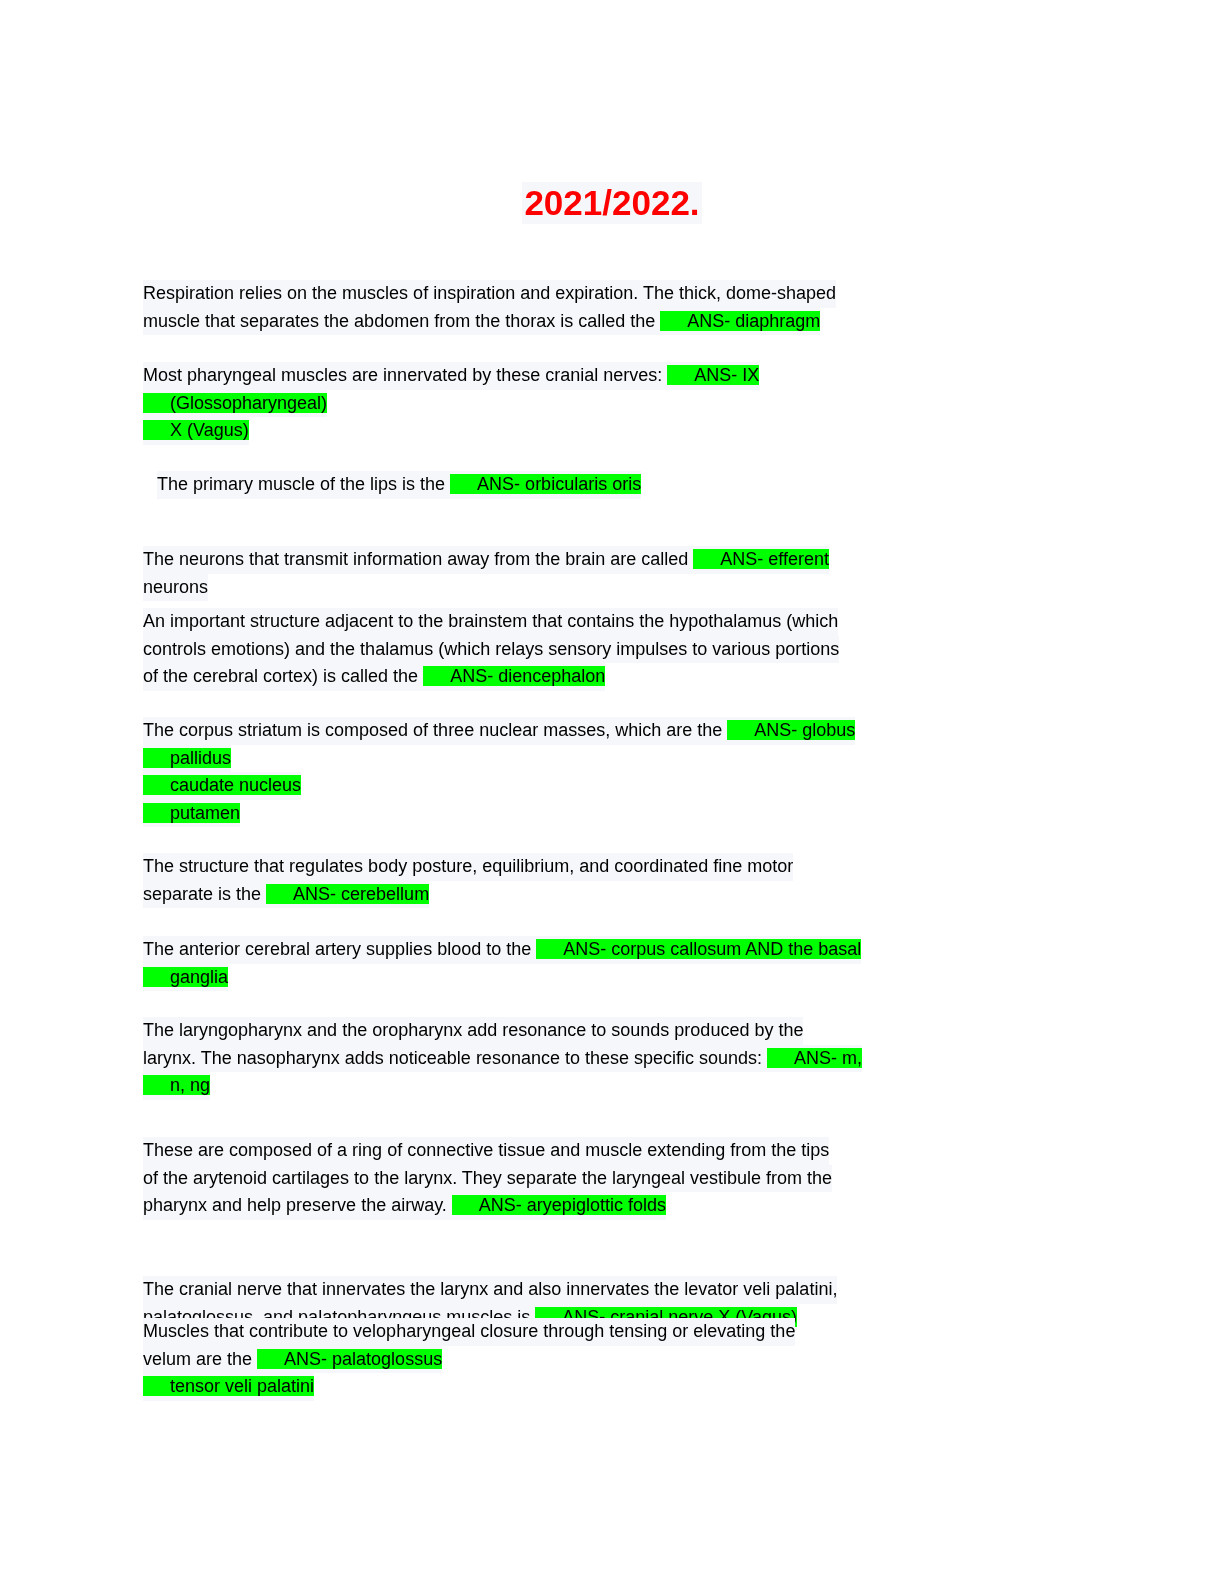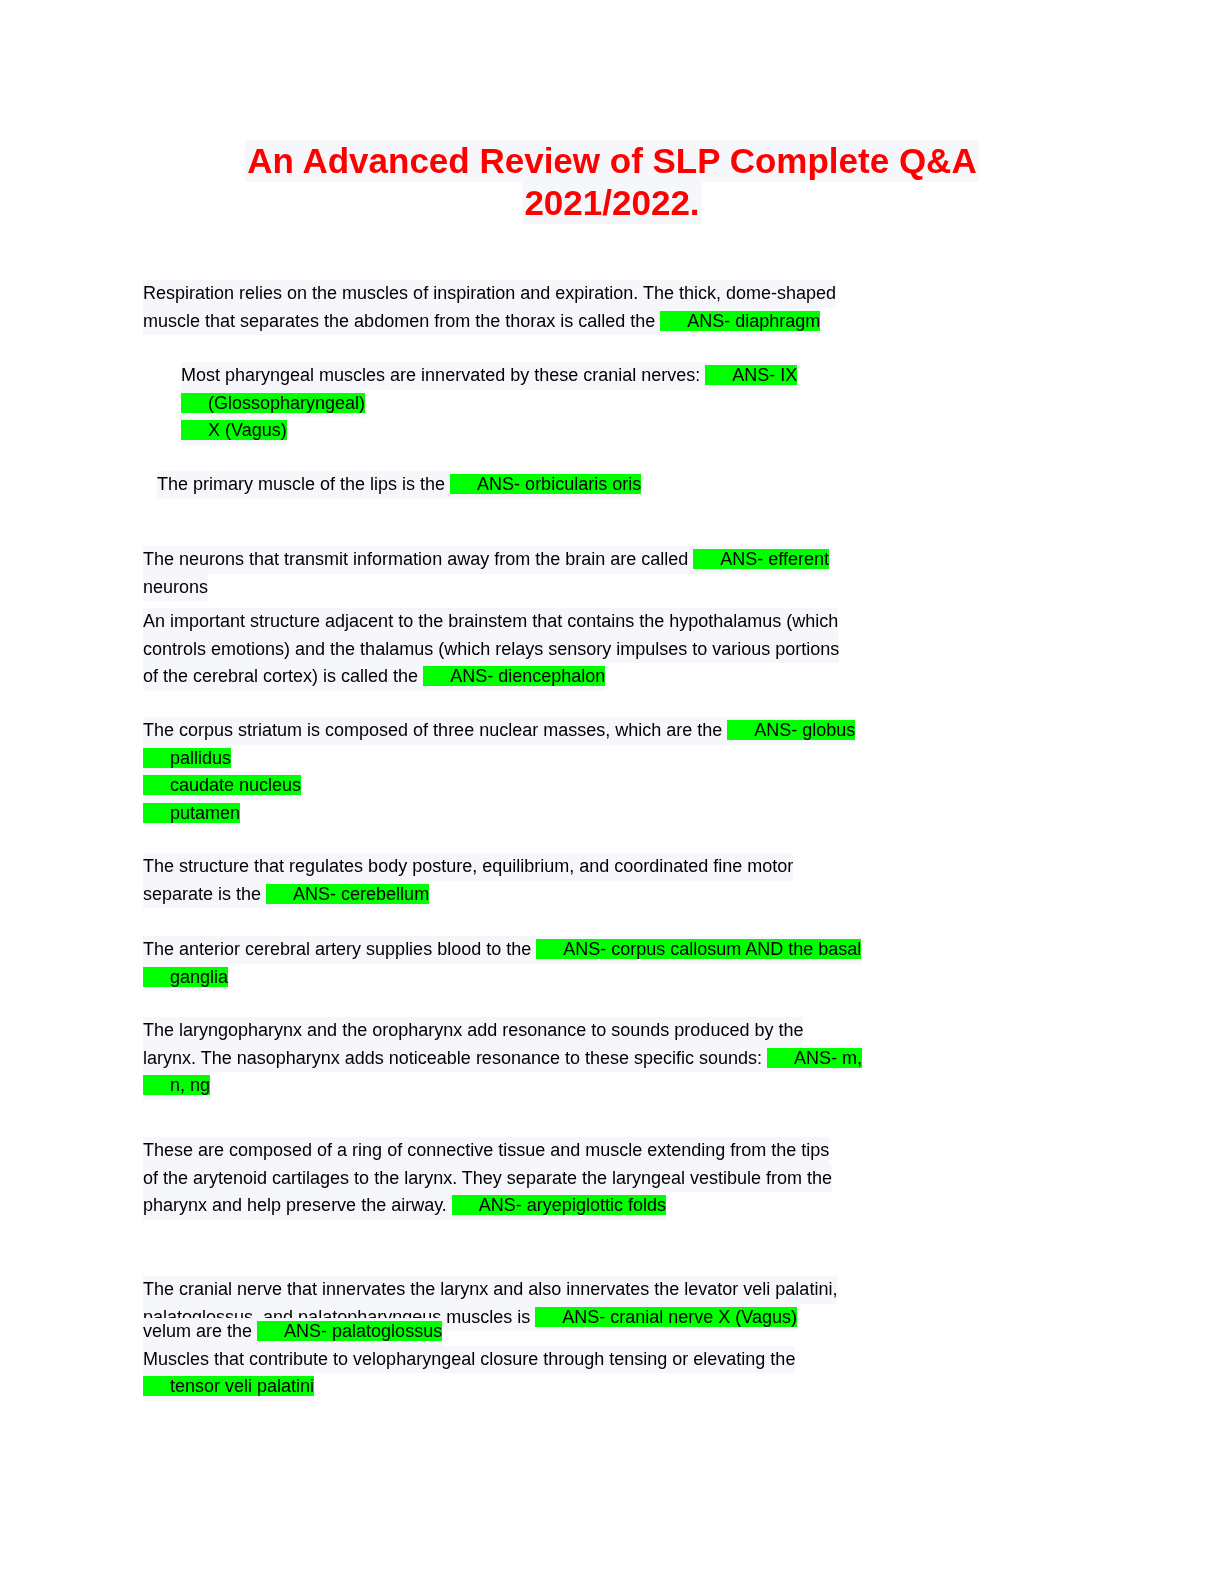--- a/index.html
+++ b/index.html
@@ -10,30 +10,30 @@
   .title .line { display: inline-block; background: #f6f7fa; padding: 0 2px; }
   .qa { position: absolute; left: 143px; width: 960px; font-size: 18px; line-height: 27.5px; }
   .ln { display: inline-block; background: #f6f7fa; white-space: pre; }
   .ans { background: #00ff00; white-space: pre; padding-left: 27px; }
   .row { display: block; height: 27.5px; }
 </style>
 </head>
 <body>
 
 <div class="title">
-  <span class="line">An Advanced Review of SLP Complete Q&amp;A</span><br>
+  <br>
   <span class="line">2021/2022.</span>
 </div>
 
 <div id="qa-container">
     <div class="qa" style="top: 280px;">
       <div class="row"><span class="ln"><span>Respiration relies on the muscles of inspiration and expiration. The thick, dome-shaped</span></span></div>
       <div class="row"><span class="ln"><span>muscle that separates the abdomen from the thorax is called the </span><span class="ans">ANS- diaphragm</span></span></div>
     </div>
-    <div class="qa" style="top: 362px; margin-left: 38px;">
+    <div class="qa" style="top: 362px;">
       <div class="row"><span class="ln"><span>Most pharyngeal muscles are innervated by these cranial nerves: </span><span class="ans">ANS- IX</span></span></div>
       <div class="row"><span class="ln"><span class="ans">(Glossopharyngeal)</span></span></div>
       <div class="row"><span class="ln"><span class="ans">X (Vagus)</span></span></div>
     </div>
     <div class="qa" style="top: 471px; margin-left: 14px;">
       <div class="row"><span class="ln"><span>The primary muscle of the lips is the </span><span class="ans">ANS- orbicularis oris</span></span></div>
     </div>
     <div class="qa" style="top: 526px; margin-top: 20px;">
       <div class="row"><span class="ln"><span>The neurons that transmit information away from the brain are called </span><span class="ans">ANS- efferent</span></span></div>
       <div class="row"><span class="ln"><span>neurons</span></span></div>
@@ -65,17 +65,17 @@
     <div class="qa" style="top: 1137px;">
       <div class="row"><span class="ln"><span>These are composed of a ring of connective tissue and muscle extending from the tips</span></span></div>
       <div class="row"><span class="ln"><span>of the arytenoid cartilages to the larynx. They separate the laryngeal vestibule from the</span></span></div>
       <div class="row"><span class="ln"><span>pharynx and help preserve the airway. </span><span class="ans">ANS- aryepiglottic folds</span></span></div>
     </div>
     <div class="qa" style="top: 1236px; margin-top: 40px;">
       <div class="row"><span class="ln"><span>The cranial nerve that innervates the larynx and also innervates the levator veli palatini,</span></span></div>
       <div class="row"><span class="ln"><span>palatoglossus, and palatopharyngeus muscles is </span><span class="ans">ANS- cranial nerve X (Vagus)</span></span></div>
     </div>
     <div class="qa" style="top: 1318px;">
+      <div class="row"><span class="ln"><span>Muscles that contribute to velopharyngeal closure through tensing or elevating the</span></span></div>
       <div class="row"><span class="ln"><span>velum are the </span><span class="ans">ANS- palatoglossus</span></span></div>
-      <div class="row"><span class="ln"><span>Muscles that contribute to velopharyngeal closure through tensing or elevating the</span></span></div>
       <div class="row"><span class="ln"><span class="ans">tensor veli palatini</span></span></div>
     </div>
   </div>
 
 </body></html>

